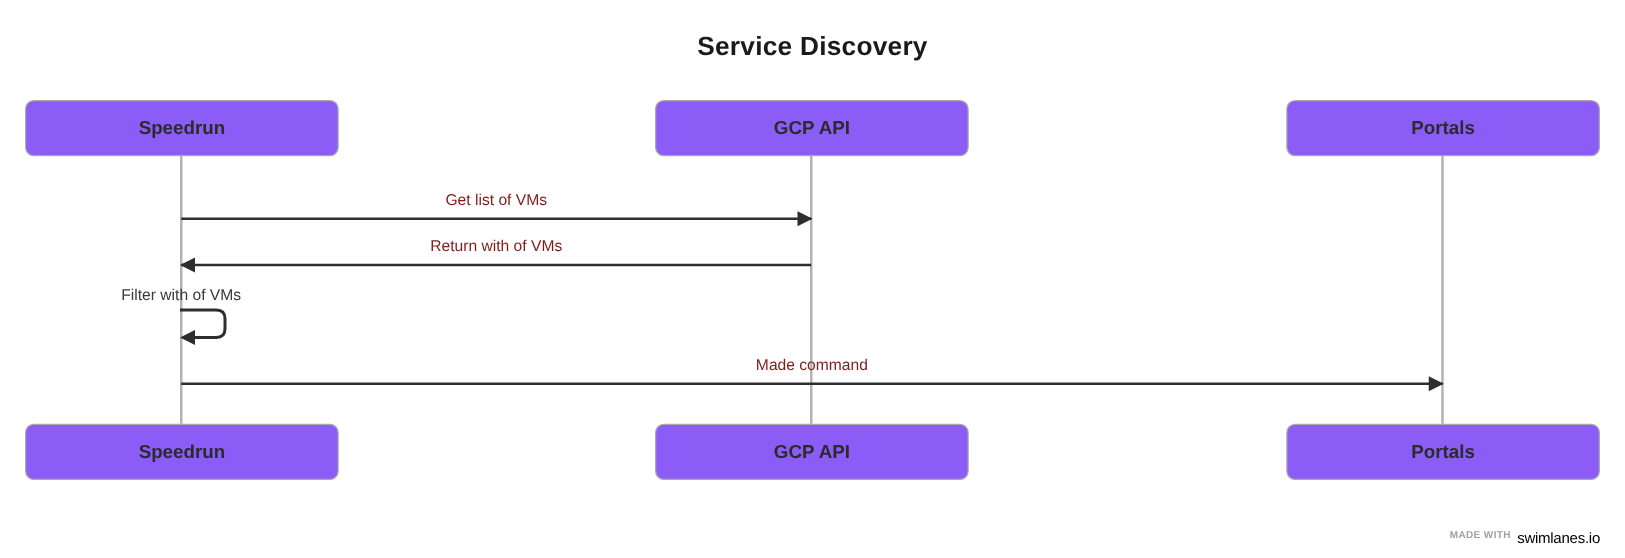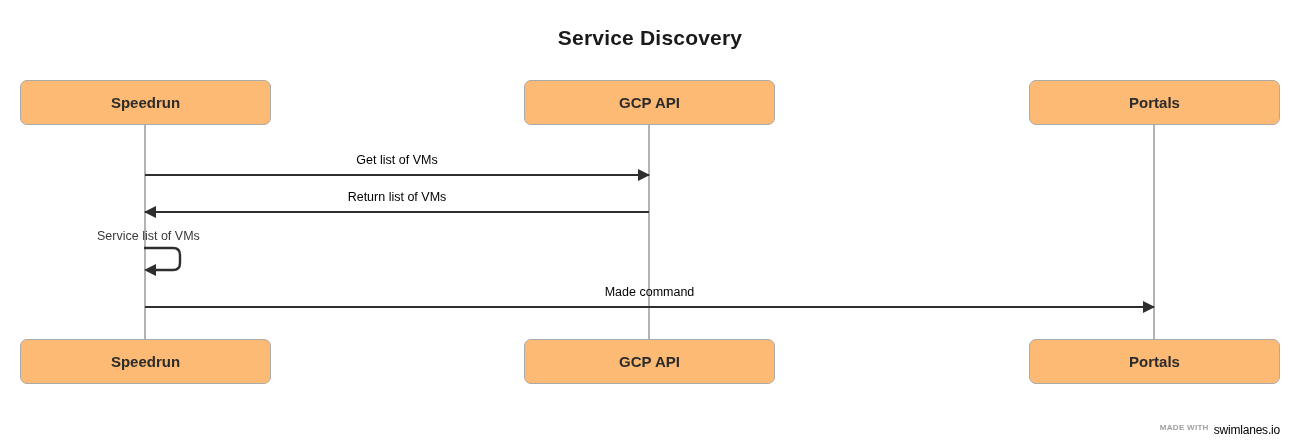--- a/index.html
+++ b/index.html
@@ -37,21 +37,21 @@
     line-height: 28px;
   }
 
   
   .participant-box {
     position: absolute;
     width: 251px;
     height: 45px;
     border: 1.6px solid #aaaaaa;
     border-radius: 7px;
-    background: #fdba74;
+    background: #8b5cf6;
     display: flex;
     align-items: center;
     justify-content: center;
   }
   .participant-box .participant-label {
     font-size: 15px;
     font-weight: bold;
     color: #2b2b2b;
     line-height: 1;
   }
@@ -75,21 +75,21 @@
     height: 2px;
     width: 100%;
     background: #2e2e2e;
   }
   .message .msg-label {
     position: absolute;
     bottom: 6px;
     width: 100%;
     text-align: center;
     font-size: 12.5px;
-    color: #000000;
+    color: #7f1d1d;
     line-height: 16px;
     white-space: nowrap;
   }
   
   .arrow-head {
     position: absolute;
     width: 0;
     height: 0;
     top: -5px;
   }
@@ -174,25 +174,25 @@
 
   <div class="message" style="left:145px; top:174px; width:504px;">
     <div class="msg-line"></div>
     <div class="arrow-head right"></div>
     <div class="msg-label">Get list of VMs</div>
   </div>
 
   <div class="message" style="left:145px; top:211px; width:504px;">
     <div class="msg-line"></div>
     <div class="arrow-head left"></div>
-    <div class="msg-label">Return list of VMs</div>
+    <div class="msg-label">Return with of VMs</div>
   </div>
 
   <div class="self-message" style="left:97px; top:228px; width:130px; height:48px;">
-    <div class="self-label">Service list of VMs</div>
+    <div class="self-label">Filter with of VMs</div>
     <svg width="110" height="36" viewBox="0 0 110 36" style="top:14px;">
       <path d="M 47 6 L 76 6 Q 83 6 83 13 L 83 21 Q 83 28 76 28 L 59 28" fill="none" stroke="#2e2e2e" stroke-width="2.4" stroke-linecap="butt" stroke-linejoin="miter"></path>
       <polygon points="59,22 47,28 59,34" fill="#2e2e2e"></polygon>
     </svg>
   </div>
 
   <div class="message" style="left:145px; top:306px; width:1009px;">
     <div class="msg-line"></div>
     <div class="arrow-head right"></div>
     <div class="msg-label">Made command</div>

